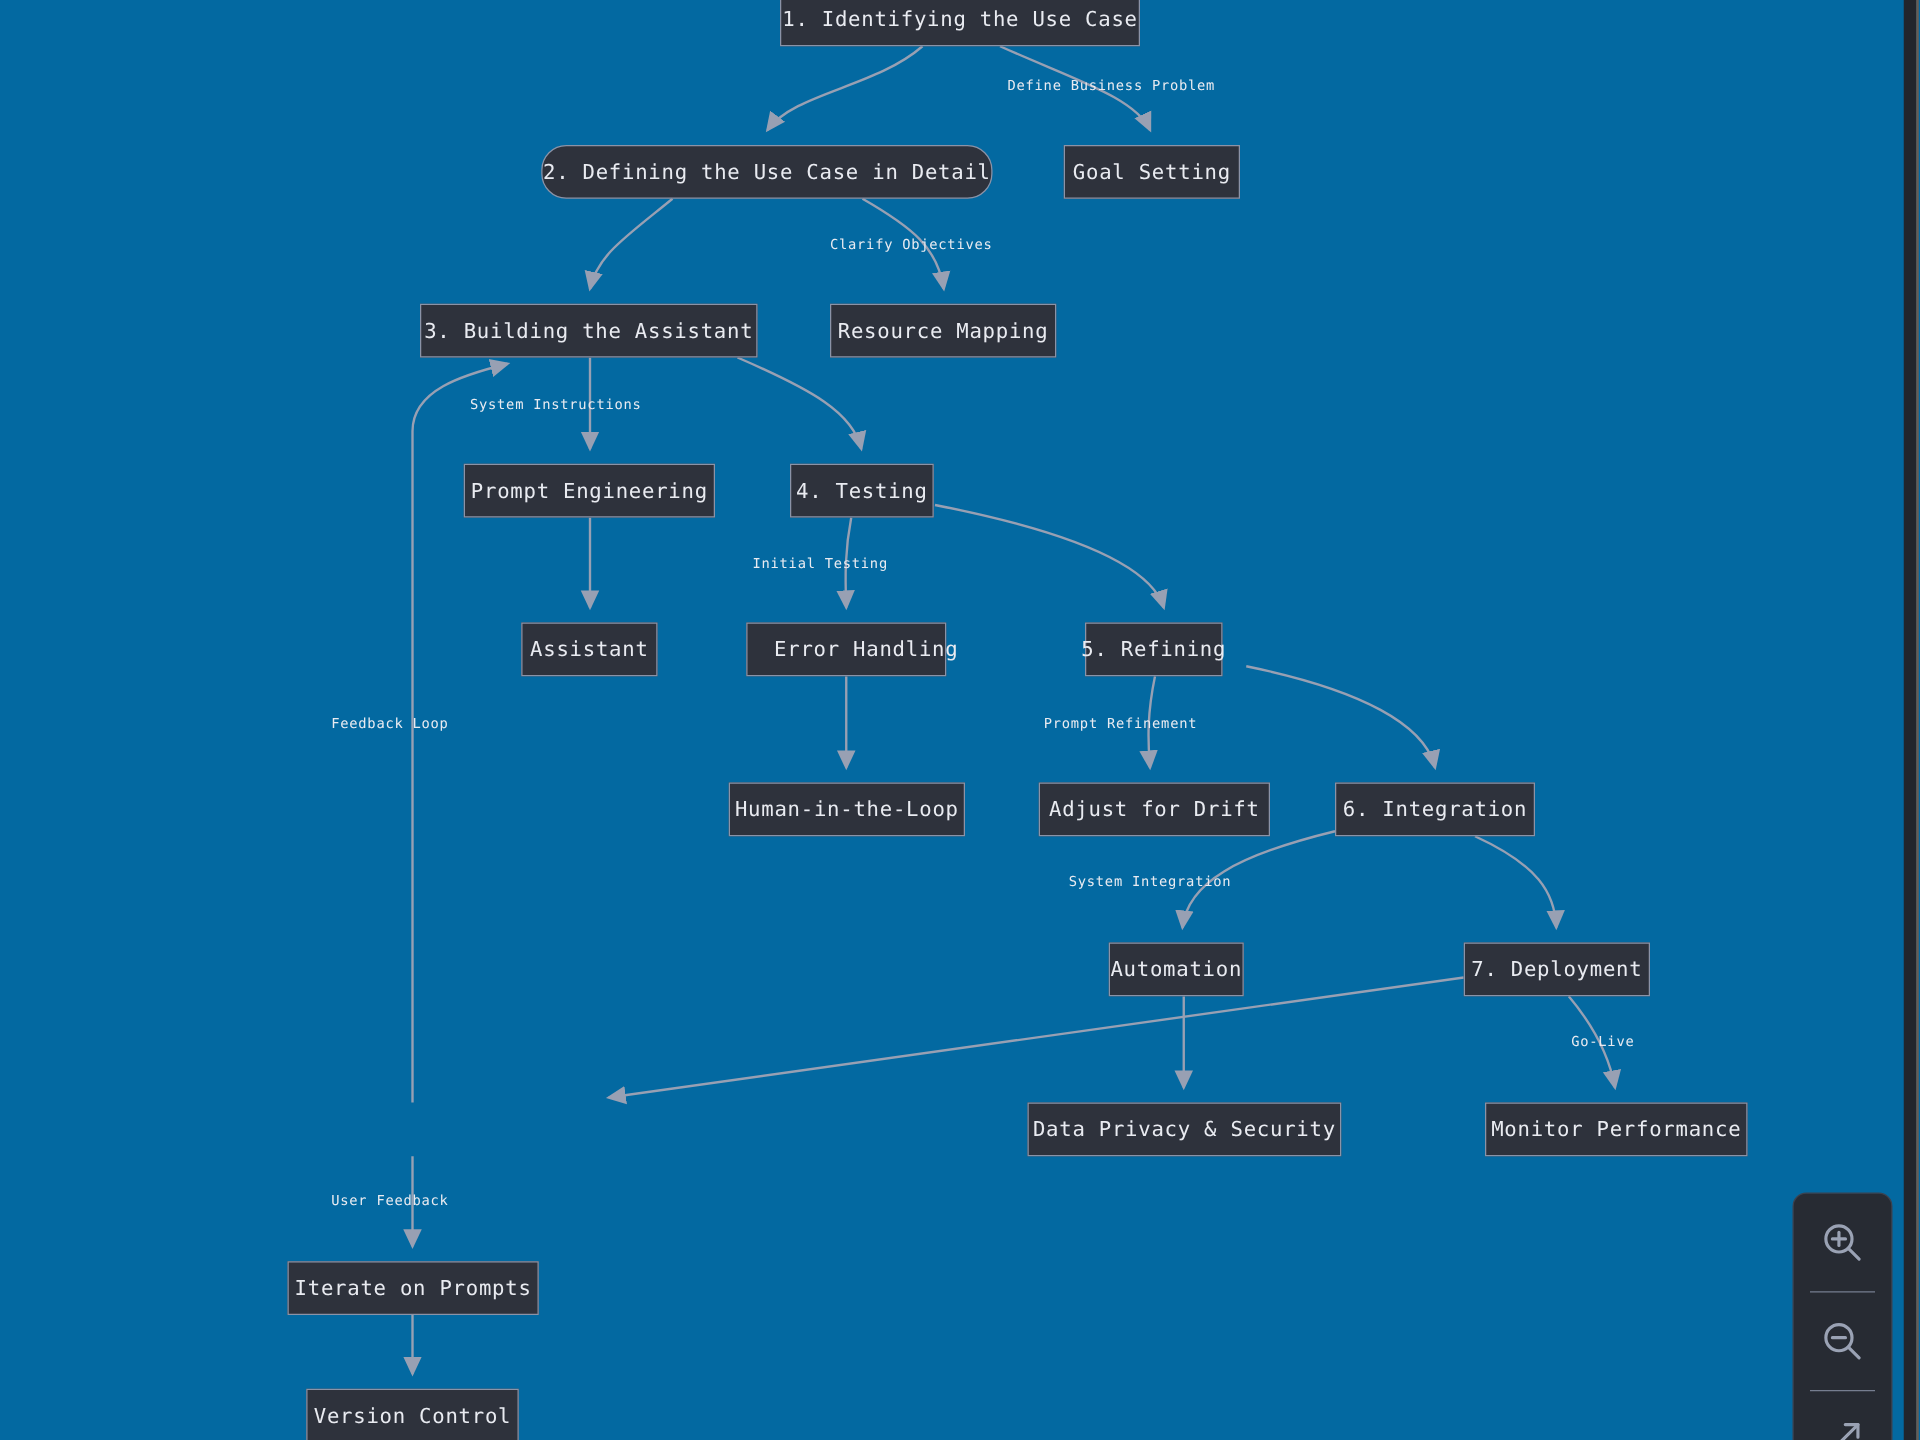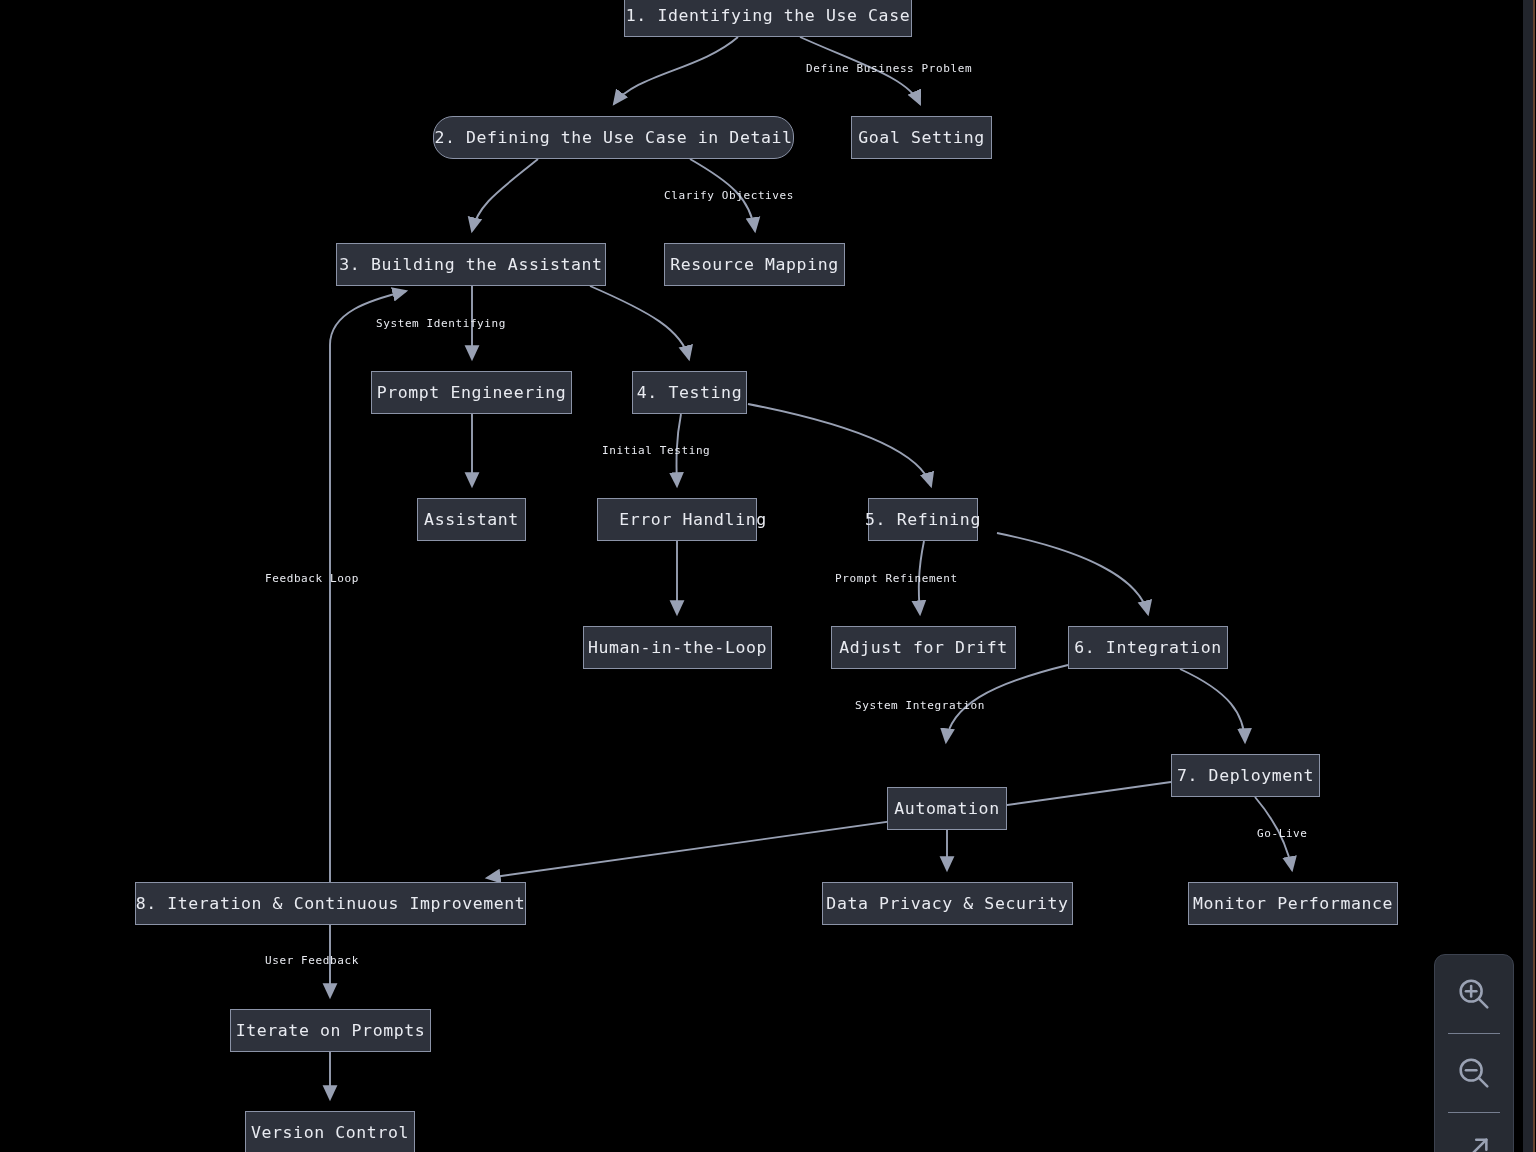--- a/index.html
+++ b/index.html
@@ -4,21 +4,21 @@
 <style>
   html, body {
     margin: 0;
     padding: 0;
     background: #282c35;
   }
   #stage {
     position: relative;
     width: 1536px;
     height: 1152px;
-    background: #000000;
+    background: #0369a1;
     overflow: hidden;
     font-family: "DejaVu Sans Mono", "Liberation Mono", monospace;
   }
   #edge-layer {
     position: absolute;
     left: 0; top: 0;
     width: 1536px;
     height: 1152px;
     pointer-events: none;
   }
@@ -163,39 +163,38 @@
   <div class="node" style="left:597px; top:498px; width:160px;padding-left:32px;">Error Handling</div>
 
   <div class="node" style="left:868px; top:498px; width:110px;">5. Refining</div>
 
   <div class="node" style="left:583px; top:626px; width:189px;">Human-in-the-Loop</div>
 
   <div class="node" style="left:831px; top:626px; width:185px;">Adjust for Drift</div>
 
   <div class="node" style="left:1068px; top:626px; width:160px;">6. Integration</div>
 
-  <div class="node" style="left:887px; top:754px; width:120px;margin-top:33px;">Automation</div>
+  <div class="node" style="left:887px; top:754px; width:108px;">Automation</div>
 
   <div class="node" style="left:1171px; top:754px; width:149px;">7. Deployment</div>
 
-  <div class="node" style="left:135px; top:882px; width:391px;">8. Iteration &amp; Continuous Improvement</div>
 
   <div class="node" style="left:822px; top:882px; width:251px;">Data Privacy &amp; Security</div>
 
   <div class="node" style="left:1188px; top:882px; width:210px;">Monitor Performance</div>
 
   <div class="node" style="left:230px; top:1009px; width:201px;">Iterate on Prompts</div>
 
   <div class="node" style="left:245px; top:1111px; width:170px;">Version Control</div>
 
   <div class="edge-label" style="left:806px; top:62px;">Define Business Problem</div>
 
   <div class="edge-label" style="left:664px; top:189px;">Clarify Objectives</div>
 
-  <div class="edge-label" style="left:376px; top:317px;">System Identifying</div>
+  <div class="edge-label" style="left:376px; top:317px;">System Instructions</div>
 
   <div class="edge-label" style="left:602px; top:444px;">Initial Testing</div>
 
   <div class="edge-label" style="left:835px; top:572px;">Prompt Refinement</div>
 
   <div class="edge-label" style="left:265px; top:572px;">Feedback Loop</div>
 
   <div class="edge-label" style="left:855px; top:699px;">System Integration</div>
 
   <div class="edge-label" style="left:1257px; top:827px;">Go-Live</div>

